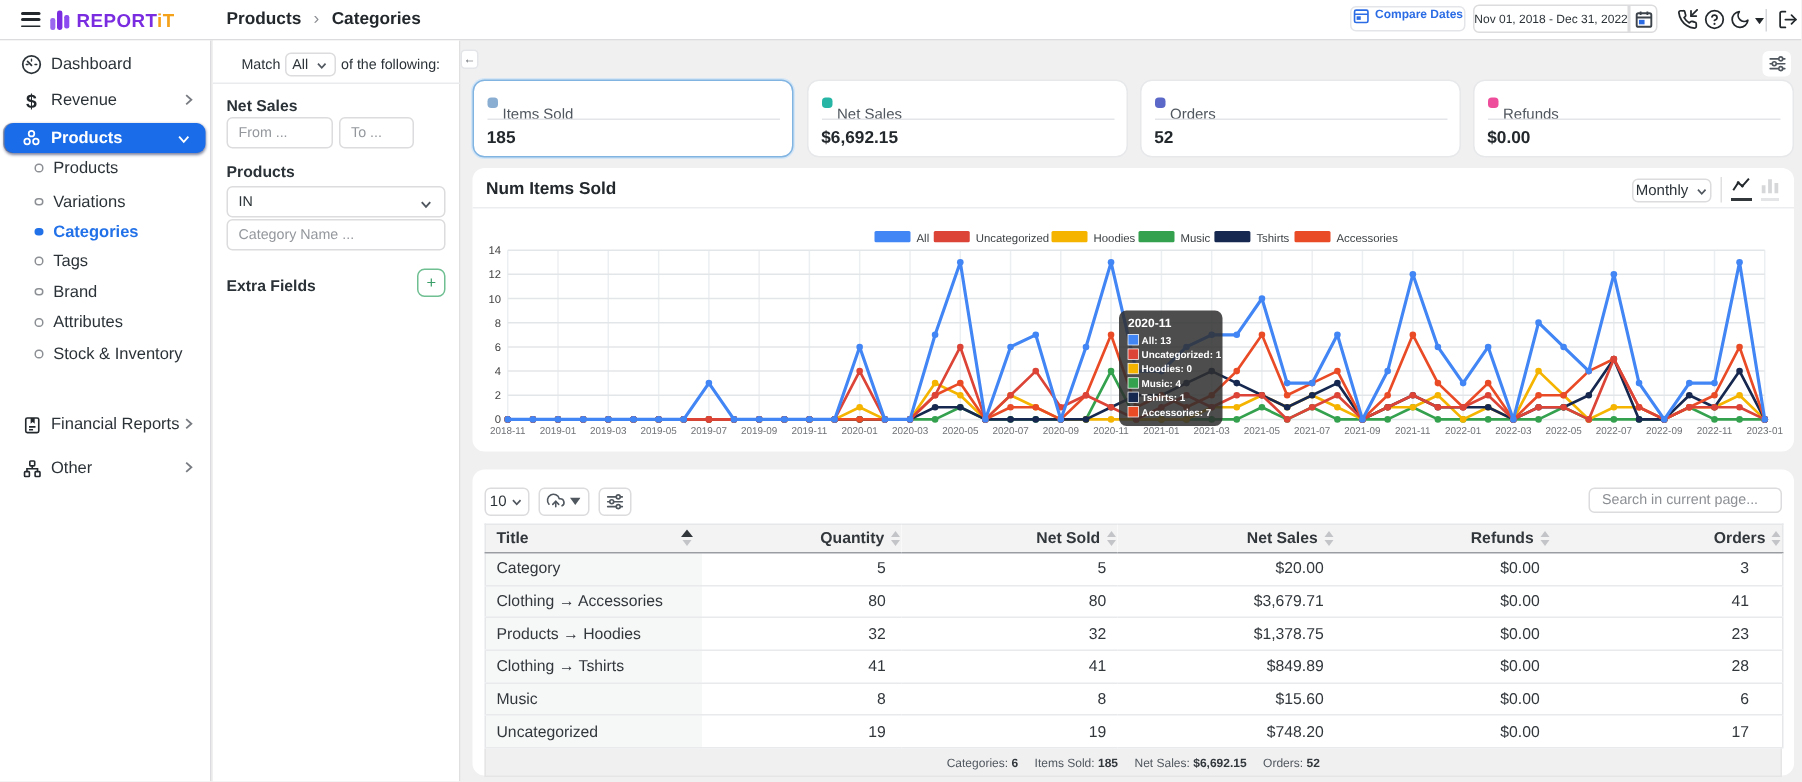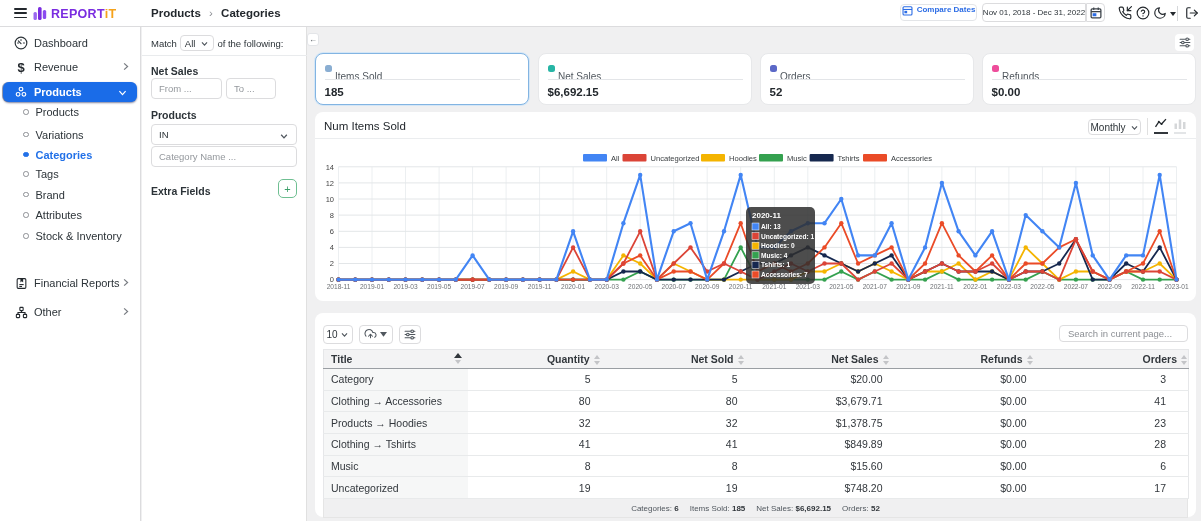--- a/index.html
+++ b/index.html
@@ -25,38 +25,38 @@
 .sitem .chev{position:absolute;right:10px;top:4px}
 #pill{position:absolute;left:3px;top:55px;width:134px;height:20px;background:#1a6ce8;border-radius:6px;box-shadow:0 1px 2px rgba(20,30,80,.55), -1px 0 0 rgba(10,20,60,.35);display:flex;align-items:center;font-size:11px;font-weight:bold;color:#fff}
 #pill .ic{width:14px;margin-left:11px;margin-right:6px;display:flex;justify-content:center}
 #pill .chev{position:absolute;right:9px;top:5px}
 .sub{position:absolute;left:0;width:141px;height:20px;display:flex;align-items:center;font-size:11px;color:#2c3338}
 .sub .dot{width:5.5px;height:5.5px;border:1.3px solid #8c8f94;border-radius:50%;margin-left:23px;margin-right:7px}
 .sub.active{color:#2271e8;font-weight:bold}
 .sub.active .dot{background:#2271e8;border-color:#2271e8}
 
 #fpanel{position:absolute;left:142px;top:27px;width:165px;height:494px;background:#fff;border-right:1px solid #e0e0e0}
-#matchrow{position:absolute;left:9px;top:8px;display:flex;align-items:center;font-size:9.5px;color:#2c3338}
+#matchrow{position:absolute;left:19px;top:8px;display:flex;align-items:center;font-size:9.5px;color:#2c3338}
 #matchsel{border:1px solid #dcdcde;border-radius:4px;height:16px;width:34.5px;margin:0 3px;display:flex;align-items:center;justify-content:center;gap:5px;font-size:9.5px}
 #fdiv{position:absolute;left:0;top:28px;width:165px;height:1px;background:#e9ebed}
 .flabel{position:absolute;left:9px;font-size:10.5px;font-weight:bold;color:#2c3338}
 .finput{position:absolute;height:21px;border:1px solid #dcdcde;border-radius:4px;background:#fff;font-size:9.5px;color:#94989d;display:flex;align-items:center;padding-left:7px}
 #extrabtn{position:absolute;left:136px;top:152px;width:19px;height:19px;border:1.3px solid #6fbf92;border-radius:5px;color:#3a9e68;font-size:11px;display:flex;align-items:center;justify-content:center;background:#fff}
 
 #backbtn{position:absolute;left:307px;top:33px;width:12px;height:13px;background:#fff;border:1px solid #e3e5e8;border-radius:3px;font-size:8px;color:#50575e;display:flex;align-items:center;justify-content:center}
 #mainslider{position:absolute;left:1175px;top:34px;width:19px;height:17px;background:#fff;border-radius:4px;display:flex;align-items:center;justify-content:center}
 .card{position:absolute;top:53px;height:52px;background:#fff;border:1px solid #e7e8ea;border-radius:8px}
 .card.sel{border:1.5px solid #82b4e2;box-shadow:0 0 0 1px #d4e6f6}
 .chip{position:absolute;left:8.5px;top:10.5px;width:7.5px;height:7.5px;border-radius:2.5px}
 .clabel{position:absolute;left:19px;top:17px;font-size:10px;color:#50575e}
 .cline{position:absolute;left:8.5px;top:25px;right:8.5px;height:1px;background:#e3e5e8}
 .cval{position:absolute;left:8.5px;top:32px;font-size:11.5px;font-weight:bold;color:#23282d}
 
 #chartcard{position:absolute;left:315px;top:112px;width:881px;height:189px;background:#fff;border-radius:8px}
-#charttitle{position:absolute;left:9px;top:8px;font-size:11.5px;font-weight:normal;color:#23282d}
+#charttitle{position:absolute;left:9px;top:8px;font-size:11.5px;font-weight:bold;color:#23282d}
 #chartdiv{position:absolute;left:0;top:26px;width:881px;height:1px;background:#ebedef}
 #monthly{position:absolute;left:773px;top:7px;width:53px;height:16px;border:1px solid #dcdcde;border-radius:4px;display:flex;align-items:center;justify-content:center;gap:4px;font-size:10px;color:#2c3338}
 
 #tablecard{position:absolute;left:315px;top:313px;width:881px;height:204px;background:#fff;border-radius:8px}
 .tbtn{position:absolute;top:11.5px;height:19px;border:1px solid #dcdcde;border-radius:4px;background:#fff;display:flex;align-items:center;justify-content:center;font-size:10px;color:#2c3338}
 #searchinp{position:absolute;right:8px;top:12px;width:129px;height:16.5px;border:1px solid #dcdcde;border-radius:4px;font-size:9.5px;color:#8c8f94;display:flex;align-items:center;padding-left:8px}
 #tbl{position:absolute;left:8px;top:36px;width:865px;border-collapse:collapse;table-layout:fixed;font-size:10.5px;border:1px solid #e6e7e9}
 #tbl th{background:#f3f3f4;font-weight:bold;color:#32373c;height:19px;border-bottom:1px solid #9a9ea3;text-align:right;position:relative}
 #tbl th:first-child{text-align:left;padding-left:7px}
 #tbl td{height:21.7px;border-bottom:1px solid #e8eaeb;text-align:right;padding-right:7px;color:#32373c}

